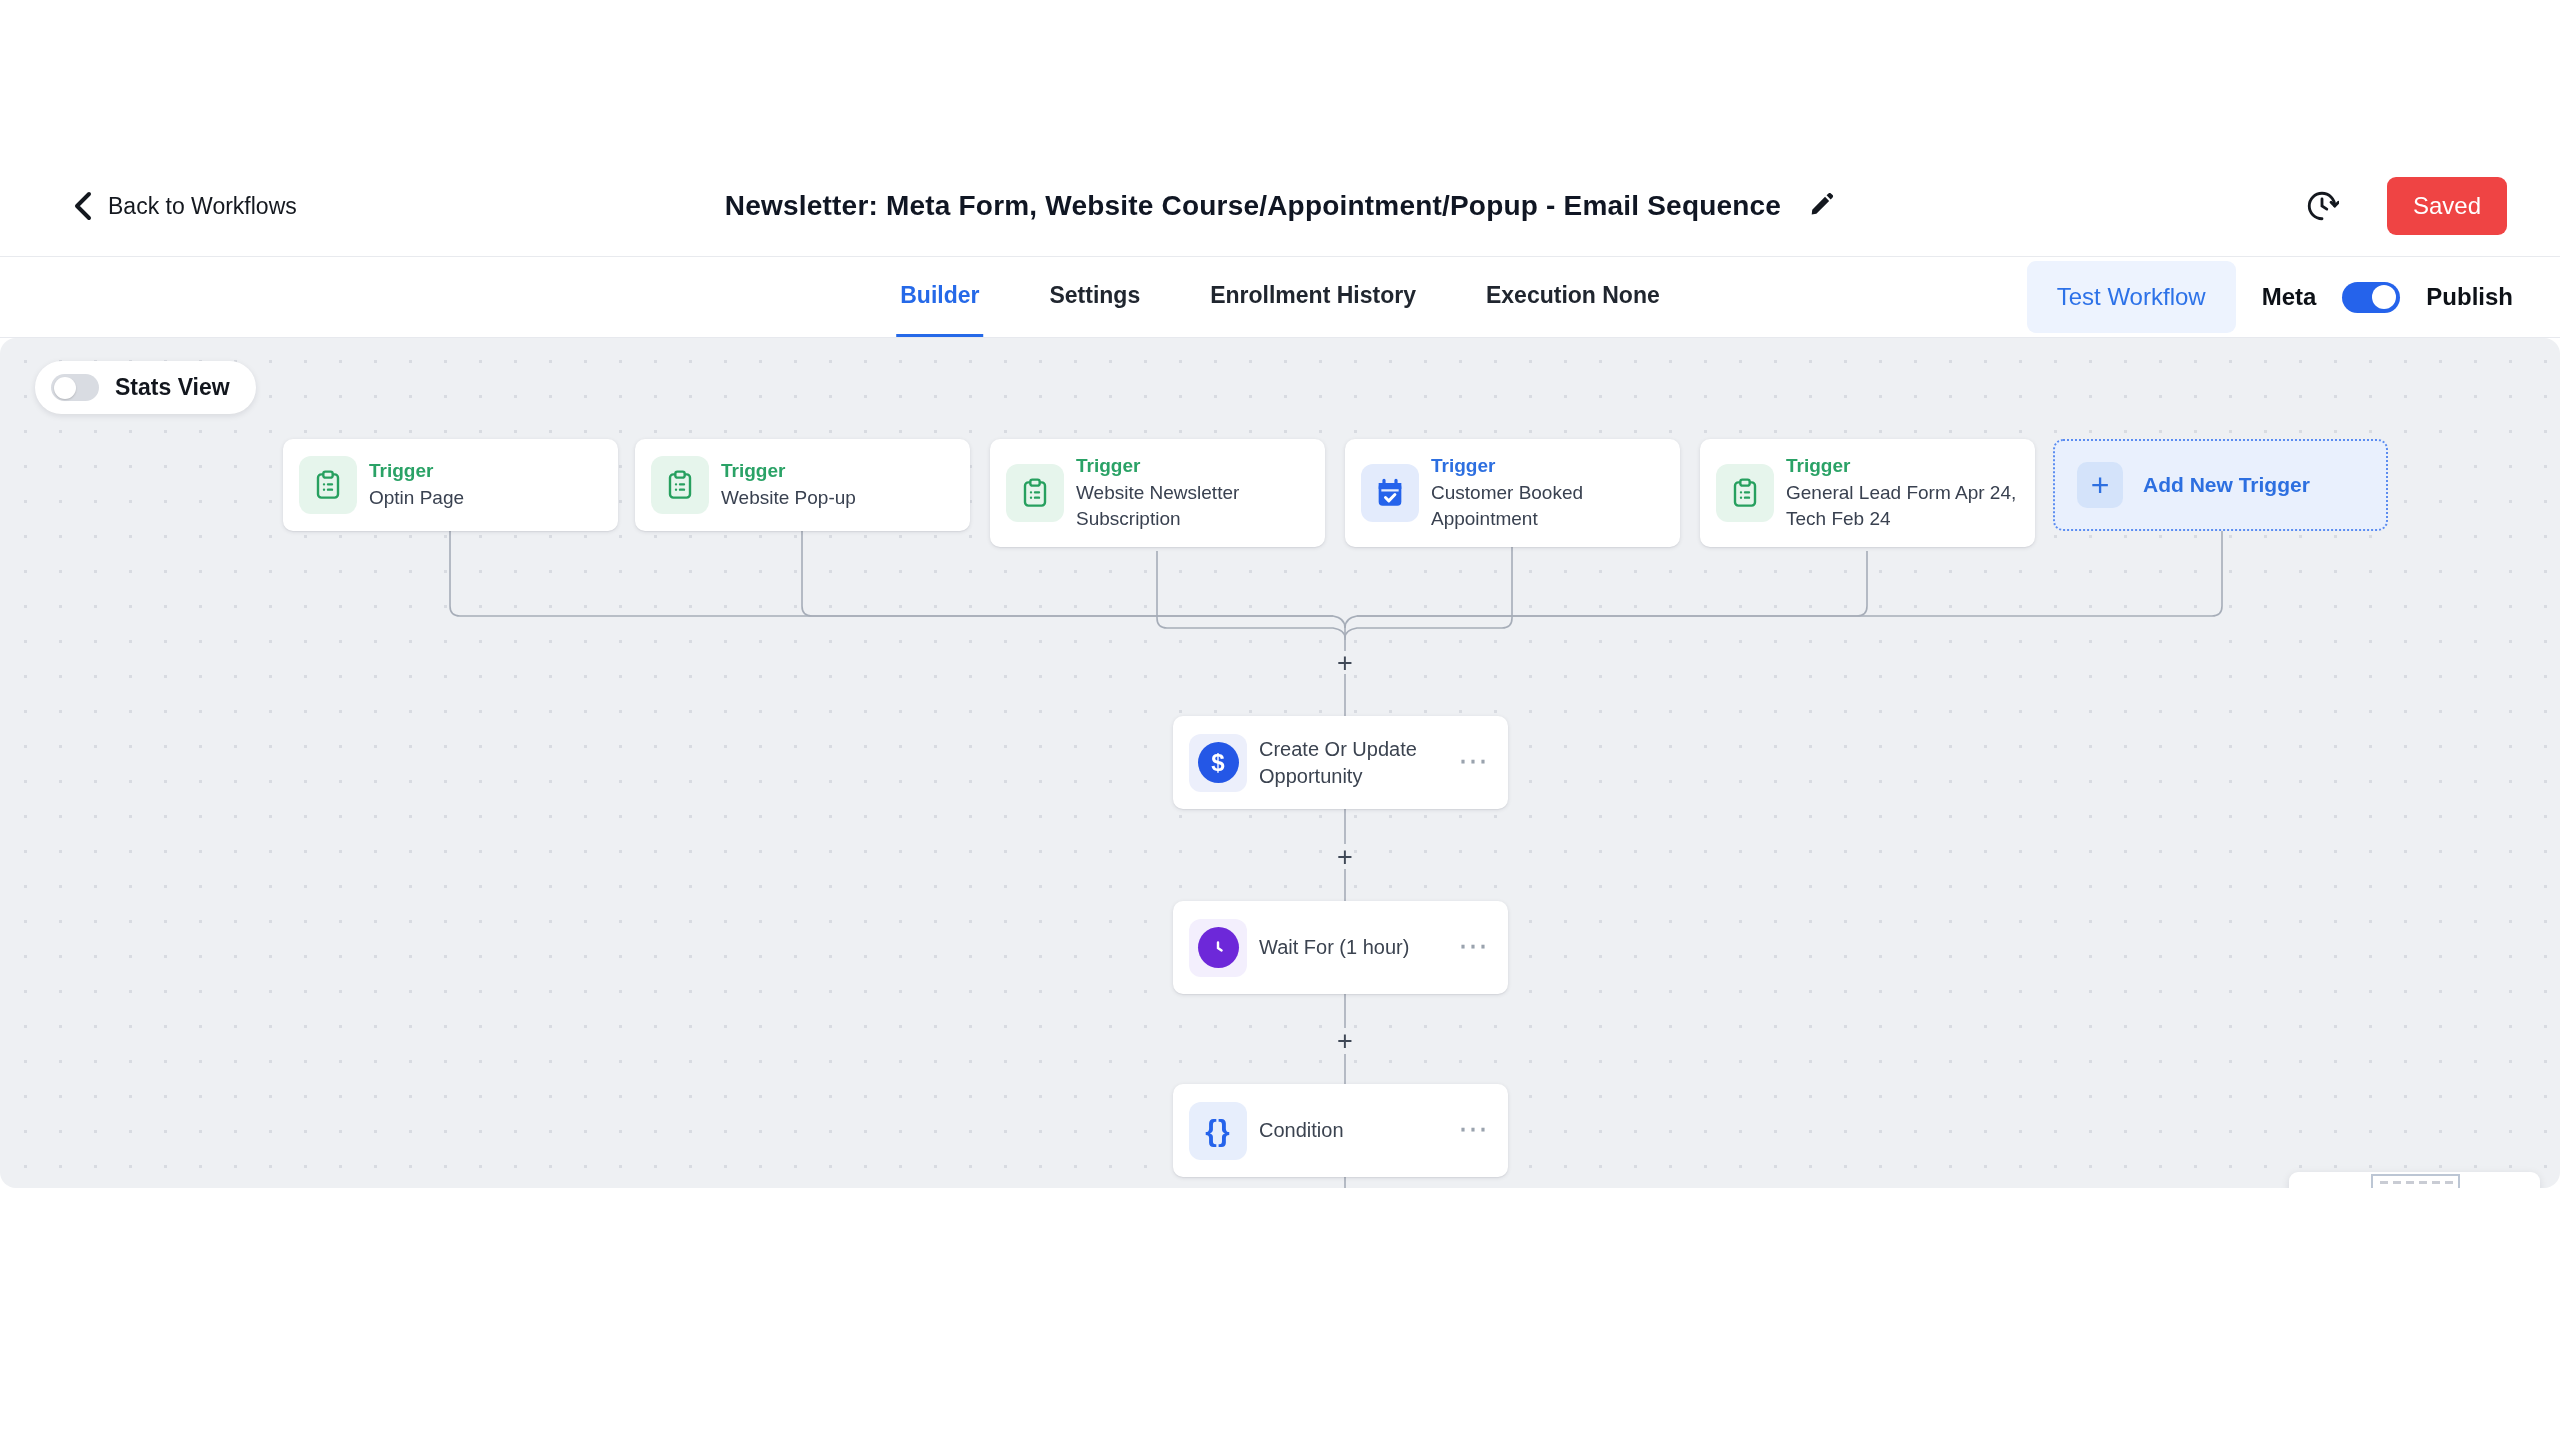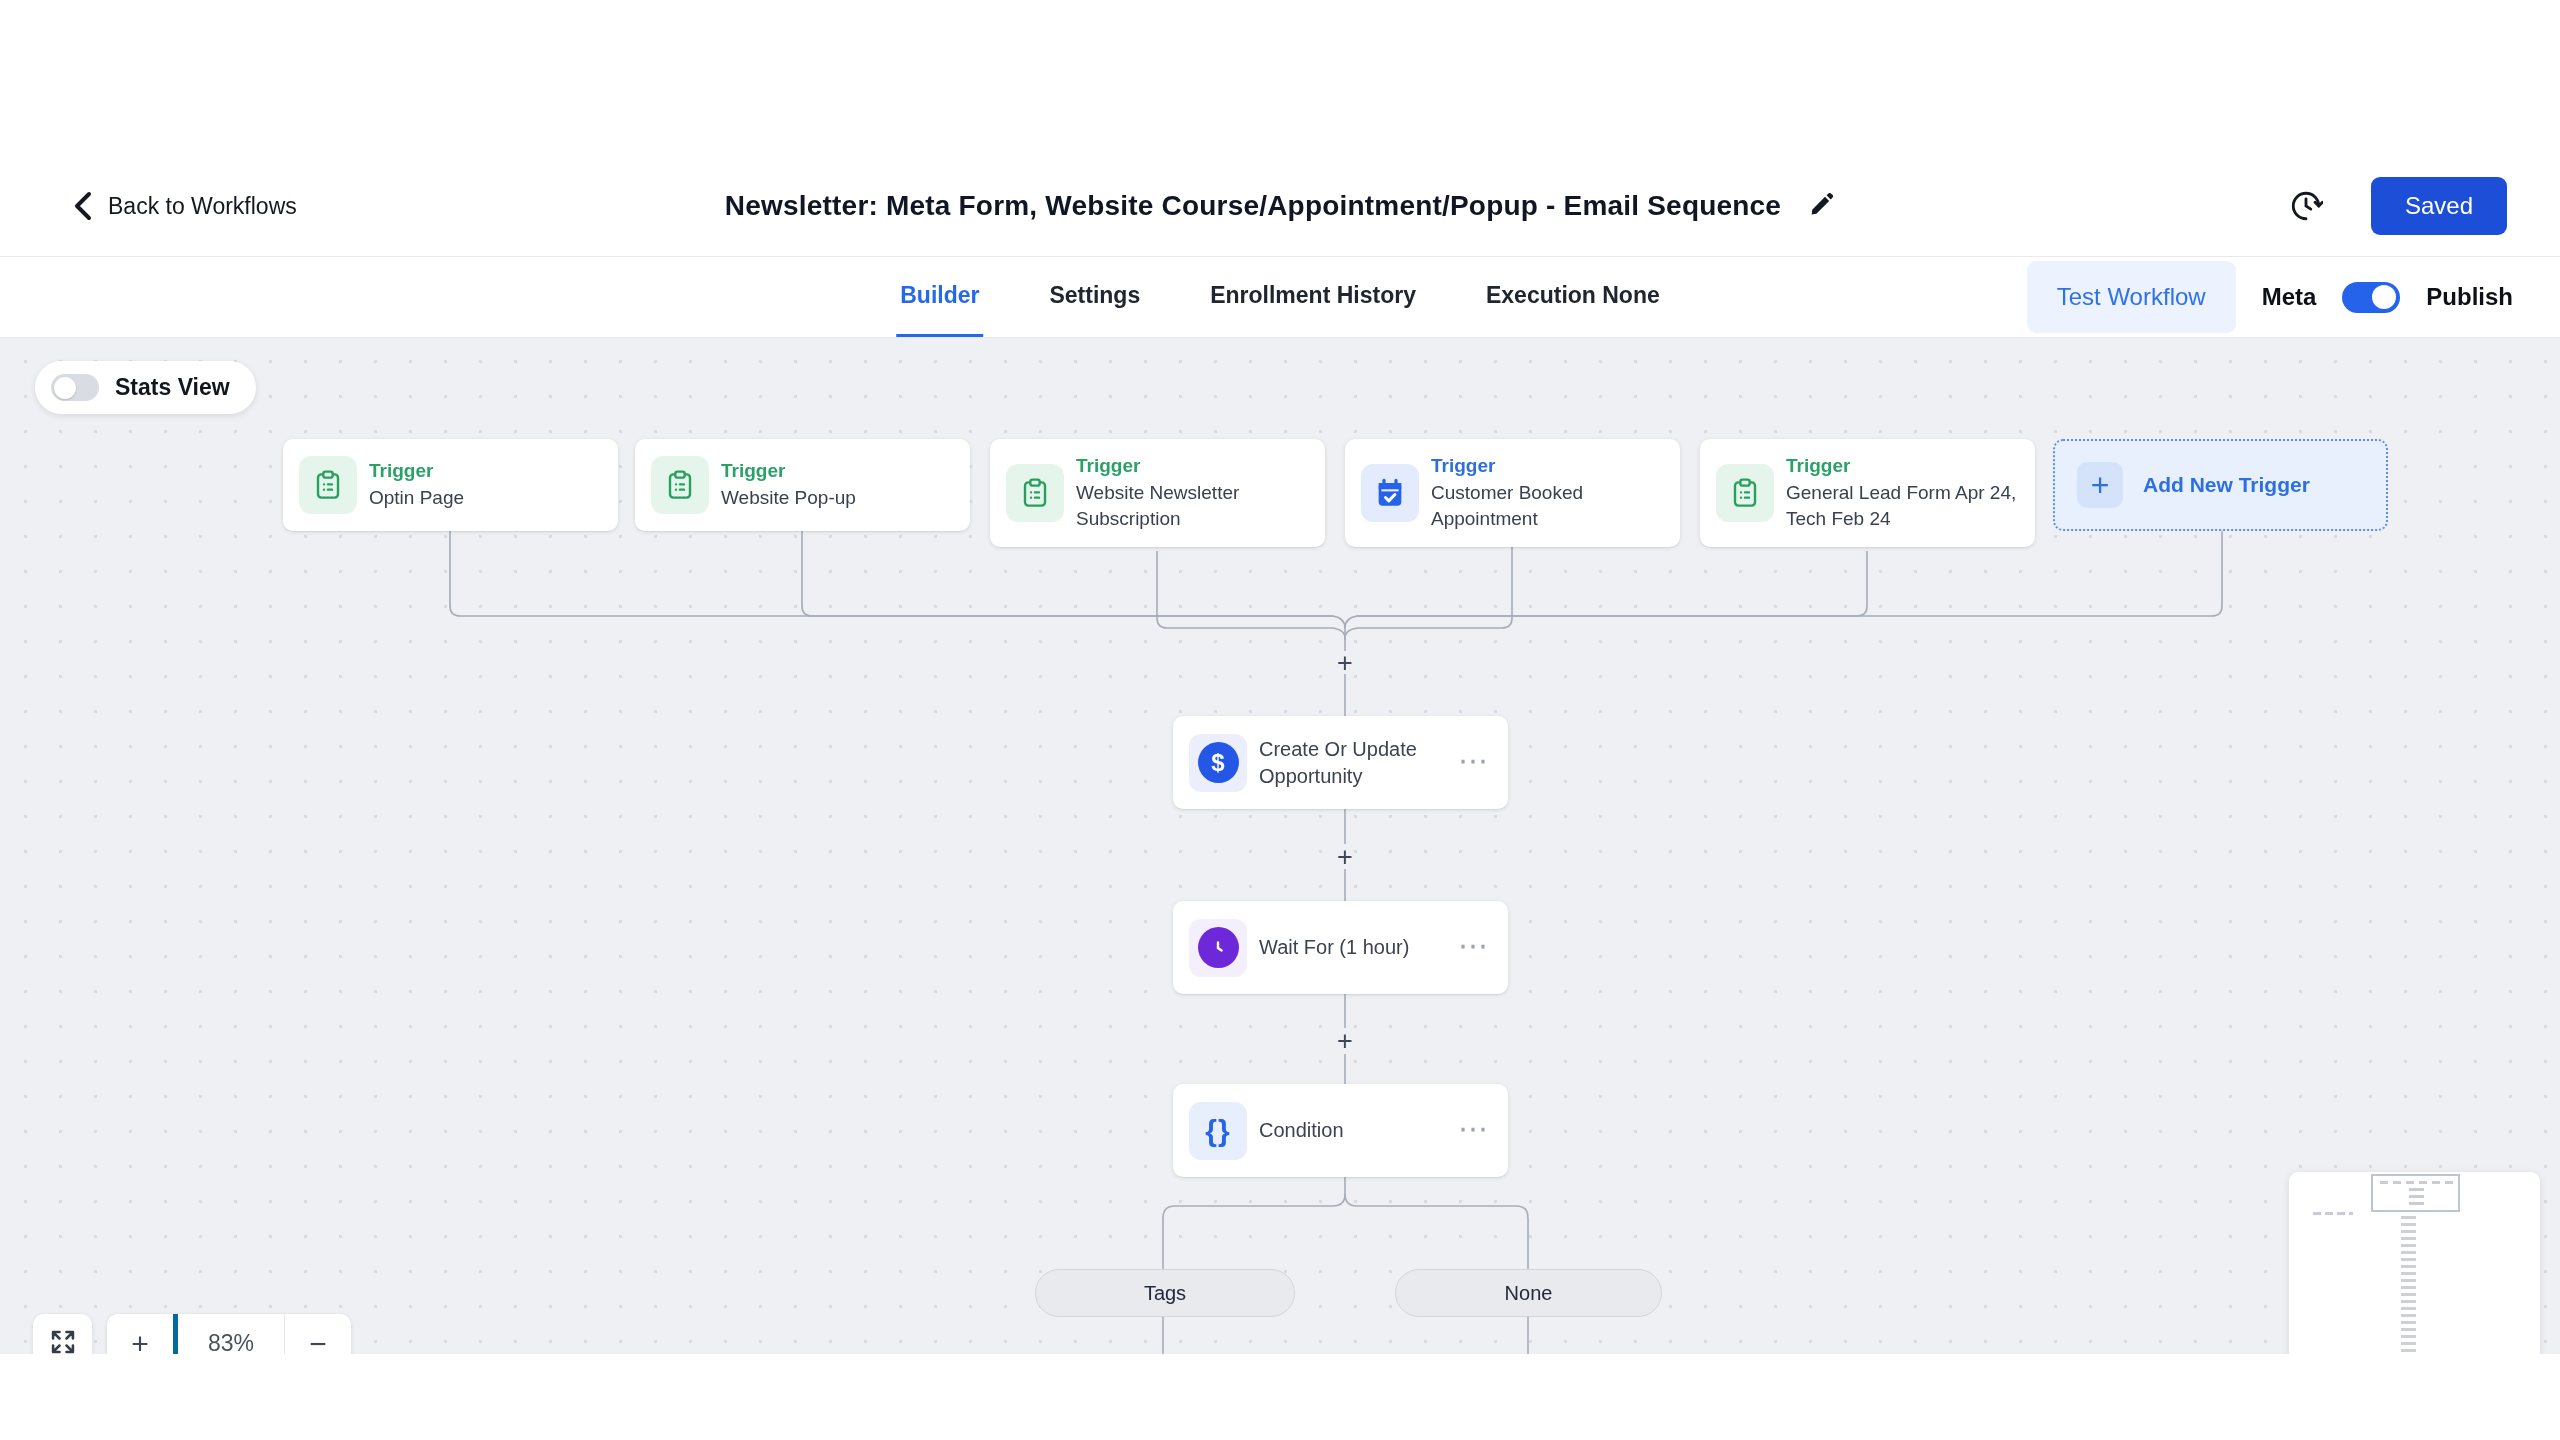--- a/index.html
+++ b/index.html
@@ -11,42 +11,42 @@
   .titlebar-row { position:absolute; left:0; right:0; bottom:18px; height:64px;
                   display:flex; align-items:center; }
   .back-link { position:absolute; left:72px; display:flex; align-items:center; gap:14px;
                font-size:23px; color:#14181f; cursor:pointer; }
   .back-link svg { display:block; }
   .title-wrap { margin:0 auto; display:flex; align-items:center; gap:28px; }
   .page-title { font-size:28px; font-weight:700; color:#101623; letter-spacing:.2px; }
   .pencil { cursor:pointer; }
   .right-head { position:absolute; right:53px; display:flex; align-items:center; gap:48px; }
   .history-btn { cursor:pointer; display:flex; }
-  .saved-btn { min-width:106px; height:58px; padding:0 34px; border:none; border-radius:9px;
-               background:#1d4ed8; color:#fff; font-size:24px; font-family:inherit; }
+  .saved-btn { min-width:106px; height:58px; padding:0 26px; border:none; border-radius:9px;
+               background:#ef4444; color:#fff; font-size:24px; font-family:inherit; }
 
   
   .tabbar { position:relative; height:81px; background:#fff; border-bottom:1px solid #e7e9ee; }
   .tabs { position:absolute; left:50%; transform:translateX(-50%); top:0; height:100%;
           display:flex; gap:62px; }
   .tab { height:100%; display:flex; align-items:center; padding:0 4px; font-size:23px;
          font-weight:600; color:#20262f; cursor:pointer; border-bottom:3px solid transparent; }
   .tab.active { color:#2569e8; border-bottom-color:#2569e8; }
   .tabbar-right { position:absolute; right:47px; top:0; height:100%;
                   display:flex; align-items:center; gap:26px; }
   .test-workflow-btn { height:72px; padding:0 30px; border:none; border-radius:9px;
                        background:#edf3fe; color:#2d72e8; font-size:24px; font-family:inherit; cursor:pointer; }
   .draft-label,.publish-label { font-size:24px; font-weight:700; color:#0d1117; }
   .pub-toggle { width:58px; height:31px; border-radius:16px; background:#2563eb; position:relative; cursor:pointer; }
   .pub-toggle .knob { position:absolute; top:3.5px; right:4px; width:24px; height:24px; border-radius:50%; background:#fff; }
 
   
-  .canvas { position:relative; height:1016px; background:#eef0f3;
+  .canvas { position:relative; height:850px; background:#eef0f3;
             background-image:radial-gradient(circle, #d8dbe1 1.7px, transparent 1.8px);
-            background-size:35px 35px; background-position:8px 6px; overflow:hidden; }
+            background-size:35px 35px; background-position:8px 6px; overflow:hidden;border-radius:16px; }
   .canvas svg.wires { position:absolute; inset:0; pointer-events:none; }
 
   .stats-pill { position:absolute; left:35px; top:23px; height:53px; padding:0 26px 0 16px;
                 background:#fff; border-radius:27px; display:flex; align-items:center; gap:16px;
                 box-shadow:0 2px 6px rgba(16,24,40,.10); }
   .stats-toggle { width:48px; height:27px; border-radius:15px; background:#d9dce2; position:relative; cursor:pointer; }
   .stats-toggle .knob { position:absolute; top:2.5px; left:3px; width:22px; height:22px; border-radius:50%;
                         background:#fff; box-shadow:0 1px 2px rgba(0,0,0,.18); }
   .stats-label { font-size:23px; font-weight:700; color:#12161d; }
 

